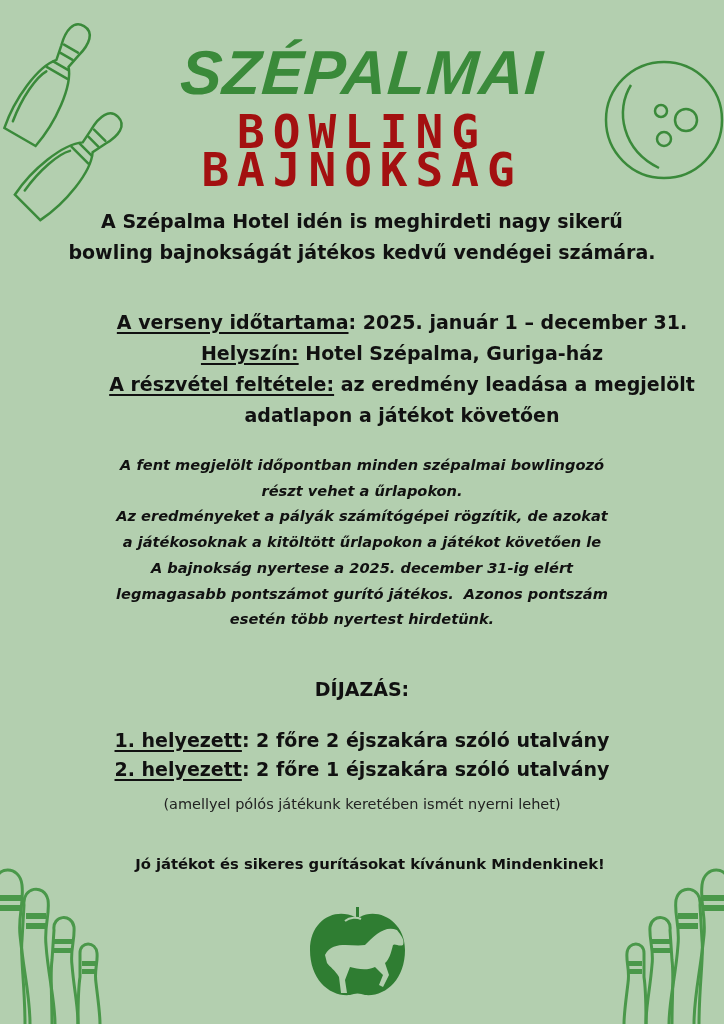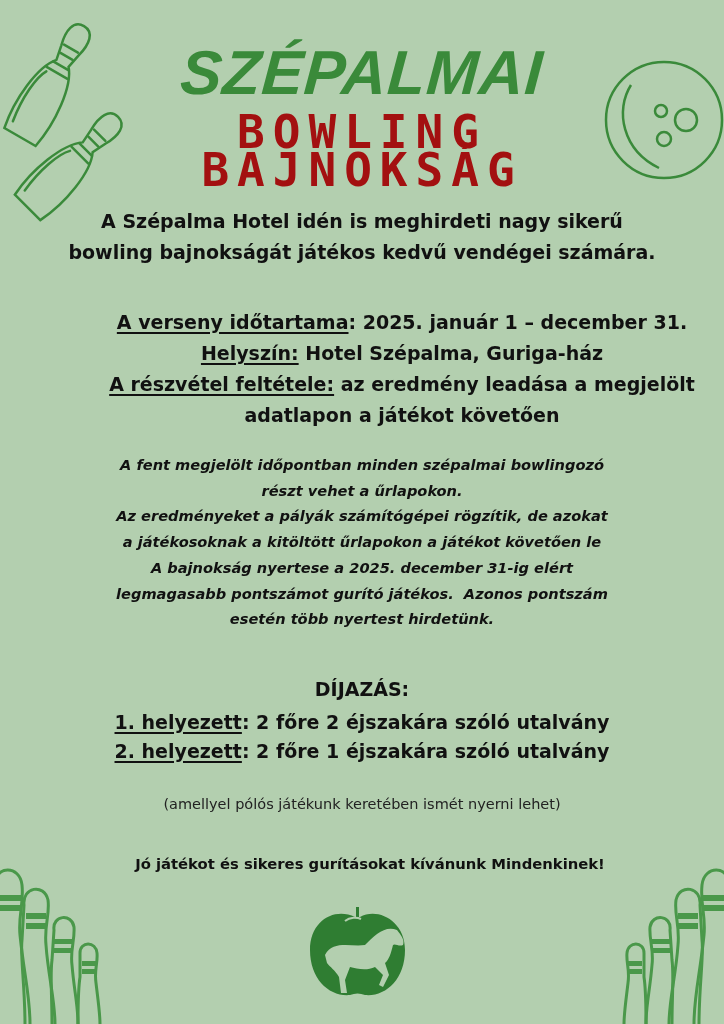--- a/index.html
+++ b/index.html
@@ -9,21 +9,21 @@
   .center { left:0; width:724px; text-align:center; }
   .title1 { top:38px; font-family:"Liberation Sans", sans-serif; font-weight:900; font-style:italic;
             font-size:62px; color:#3a8a3a; letter-spacing:1px; transform:skewX(-4deg); line-height:70px; }
   .title2 { font-family:"DejaVu Sans Mono", monospace; font-weight:bold; font-size:46px; color:#a31010;
             letter-spacing:8px; line-height:48px; }
   .intro { top:206px; font-size:19px; font-weight:bold; line-height:31px; }
   .info { top:307px; font-size:19px; font-weight:bold; line-height:31px;padding-left:40px; }
   .info u { text-decoration-thickness:2px; text-underline-offset:3px; }
   .rules { top:452px; font-size:14.6px; font-weight:bold; font-style:italic; line-height:25.7px; }
   .prize-title { top:678px; font-size:19px; font-weight:bold; }
-  .prizes { top:708px; font-size:19px; font-weight:bold; line-height:29px; }
+  .prizes { top:726px; font-size:19px; font-weight:bold; line-height:29px; }
   .prizes u { text-decoration-thickness:2px; text-underline-offset:3px; }
   .note { top:796px; font-size:14.5px; color:#222; }
   .closing { top:855px; font-size:14.8px; font-weight:bold;margin-left:8px; }
   svg { position:absolute; overflow:visible; }
 </style>
 </head>
 <body>
 
 <svg style="left:0;top:0;width:180px;height:230px" viewBox="0 0 180 230">
   <g fill="none" stroke="#3a8a3a" stroke-width="2.5" stroke-linecap="round">

